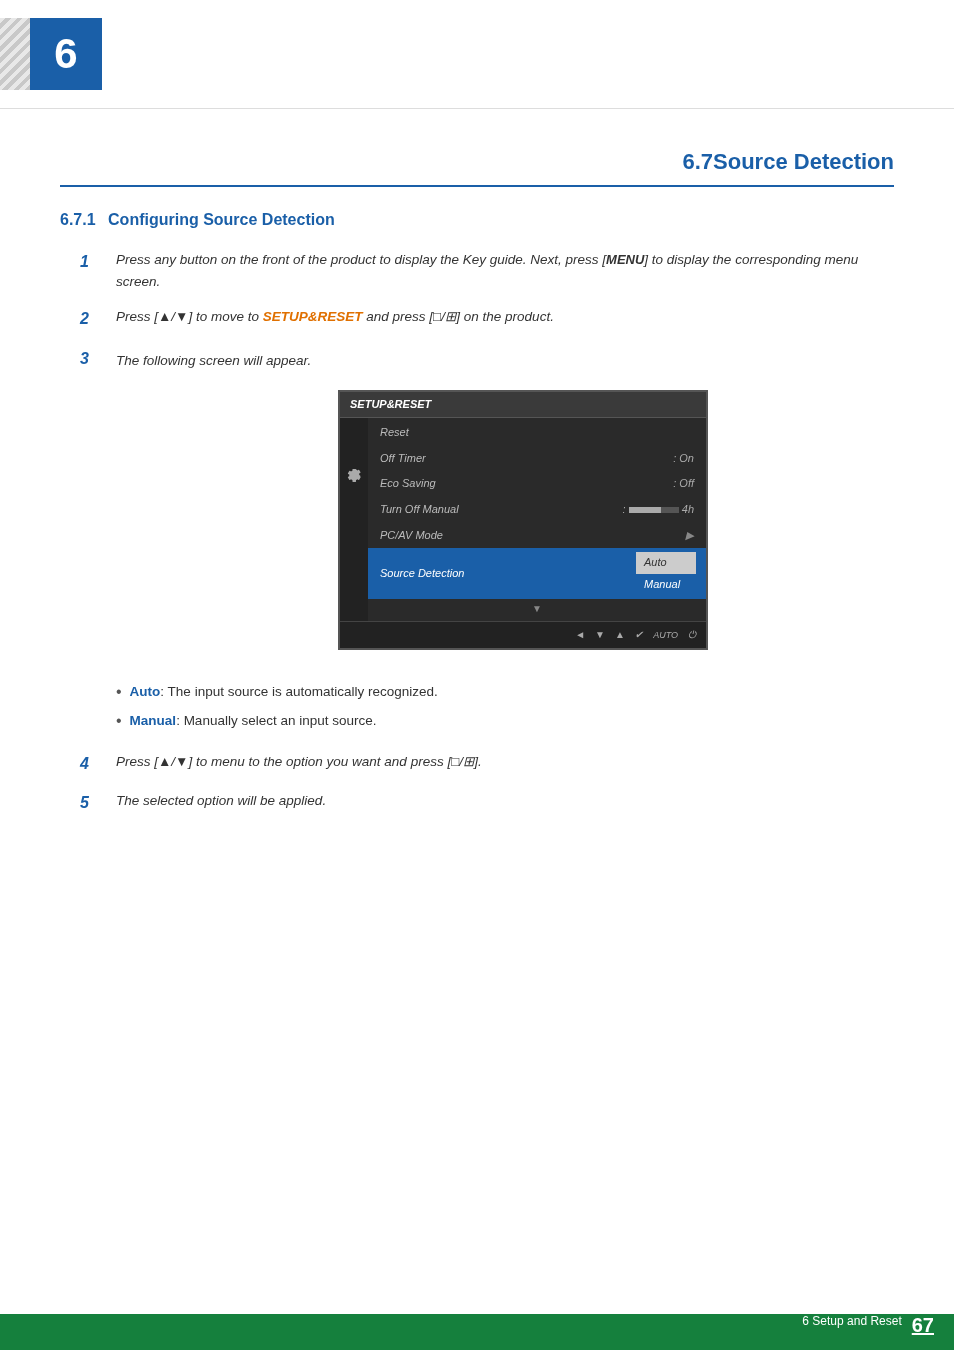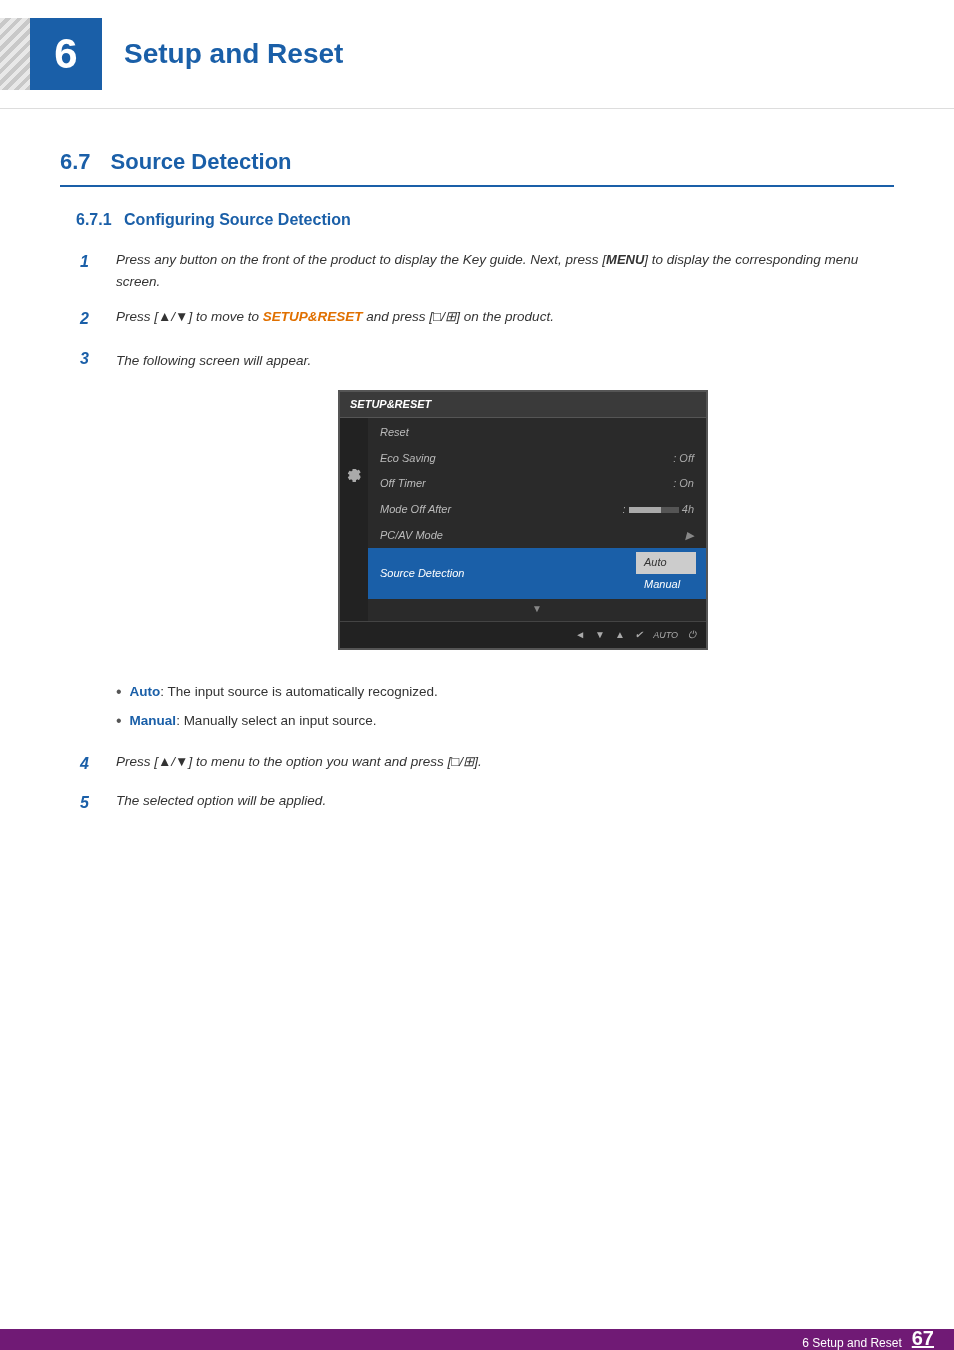--- a/index.html
+++ b/index.html
@@ -65,24 +65,24 @@
 
     
     .content {
       padding: 40px 60px 60px 60px;
     }
 
     
     .section-title {
       display: flex;
       align-items: baseline;
-      gap: 20px;
       margin-bottom: 24px;
       border-bottom: 2px solid #1a5fa8;
       padding-bottom: 10px;
+      justify-content: flex-end;
     }
 
     .section-number {
       color: #1a5fa8;
       font-size: 22px;
       font-weight: bold;
     }
 
     .section-heading {
       color: #1a5fa8;
@@ -109,21 +109,20 @@
     
     .subsection-title {
       color: #1a5fa8;
       font-size: 16px;
       font-weight: bold;
       margin-bottom: 20px;
     }
 
     .subsection-number {
       margin-right: 8px;
-      margin-left: 16px;
     }
 
     
     .steps {
       list-style: none;
       margin-left: 20px;
     }
 
     .step {
       display: flex;
@@ -255,24 +254,24 @@
       font-size: 16px;
       line-height: 1.2;
     }
 
     
     .page-footer {
       position: absolute;
       bottom: 0;
       left: 0;
       right: 0;
-      height: 21px;
-      background: #701a75;
-      display: flex;
-      align-items: flex-end;
+      height: 36px;
+      background: #15803d;
+      display: flex;
+      align-items: flex-start;
       justify-content: flex-end;
       padding: 0 20px;
       color: #fff;
       font-size: 13px;
       gap: 10px;
     }
 
     .footer-text {
       font-size: 12px;
     }
@@ -289,21 +288,20 @@
       font-size: 13px;
     }
   </style>
 </head>
 <body>
 
 <div class="chapter-header">
   <div class="chapter-number-box">
     <span class="chapter-number">6</span>
   </div>
-  <span class="chapter-title">Setup and Reset</span>
 </div>
 
 <div class="content">
 
   <div class="section-title">
     <span class="section-number">6.7</span>
     <span class="section-heading">Source Detection</span>
   </div>
 
 
@@ -340,29 +338,29 @@
               <div class="screen-sidebar">
                 <svg class="gear-icon" viewBox="0 0 20 20" fill="#aaa">
                   <path d="M10 13a3 3 0 100-6 3 3 0 000 6zm7.07-4.37l-1.3-.75a5.94 5.94 0 000-1.76l1.3-.75a.5.5 0 00.19-.68l-1.5-2.6a.5.5 0 00-.68-.18l-1.3.75a5.87 5.87 0 00-1.52-.88V1.5a.5.5 0 00-.5-.5h-3a.5.5 0 00-.5.5v1.5a5.87 5.87 0 00-1.52.88l-1.3-.75a.5.5 0 00-.68.18l-1.5 2.6a.5.5 0 00.19.68l1.3.75a5.94 5.94 0 000 1.76l-1.3.75a.5.5 0 00-.19.68l1.5 2.6a.5.5 0 00.68.18l1.3-.75c.47.35.99.63 1.52.88v1.5c0 .28.22.5.5.5h3c.28 0 .5-.22.5-.5v-1.5a5.87 5.87 0 001.52-.88l1.3.75a.5.5 0 00.68-.18l1.5-2.6a.5.5 0 00-.19-.68z"></path>
                 </svg>
               </div>
               <div class="screen-menu">
                 <div class="menu-item">
                   <span>Reset</span>
                 </div>
                 <div class="menu-item">
+                  <span>Off Timer</span>
+                  <span class="value">: On</span>
+                </div>
+                <div class="menu-item">
                   <span>Eco Saving</span>
                   <span class="value">: Off</span>
                 </div>
                 <div class="menu-item">
-                  <span>Off Timer</span>
-                  <span class="value">: On</span>
-                </div>
-                <div class="menu-item">
-                  <span>Mode Off After</span>
+                  <span>Turn Off Manual</span>
                   <span class="value">
                     : <span style="display:inline-block;width:50px;height:6px;background:#555;vertical-align:middle;position:relative;"><span style="display:block;width:32px;height:100%;background:#aaa;"></span></span> 4h
                   </span>
                 </div>
                 <div class="menu-item">
                   <span>PC/AV Mode</span>
                   <span class="arrow">▶</span>
                 </div>
                 <div class="menu-item active">
                   <span>Source Detection</span>

